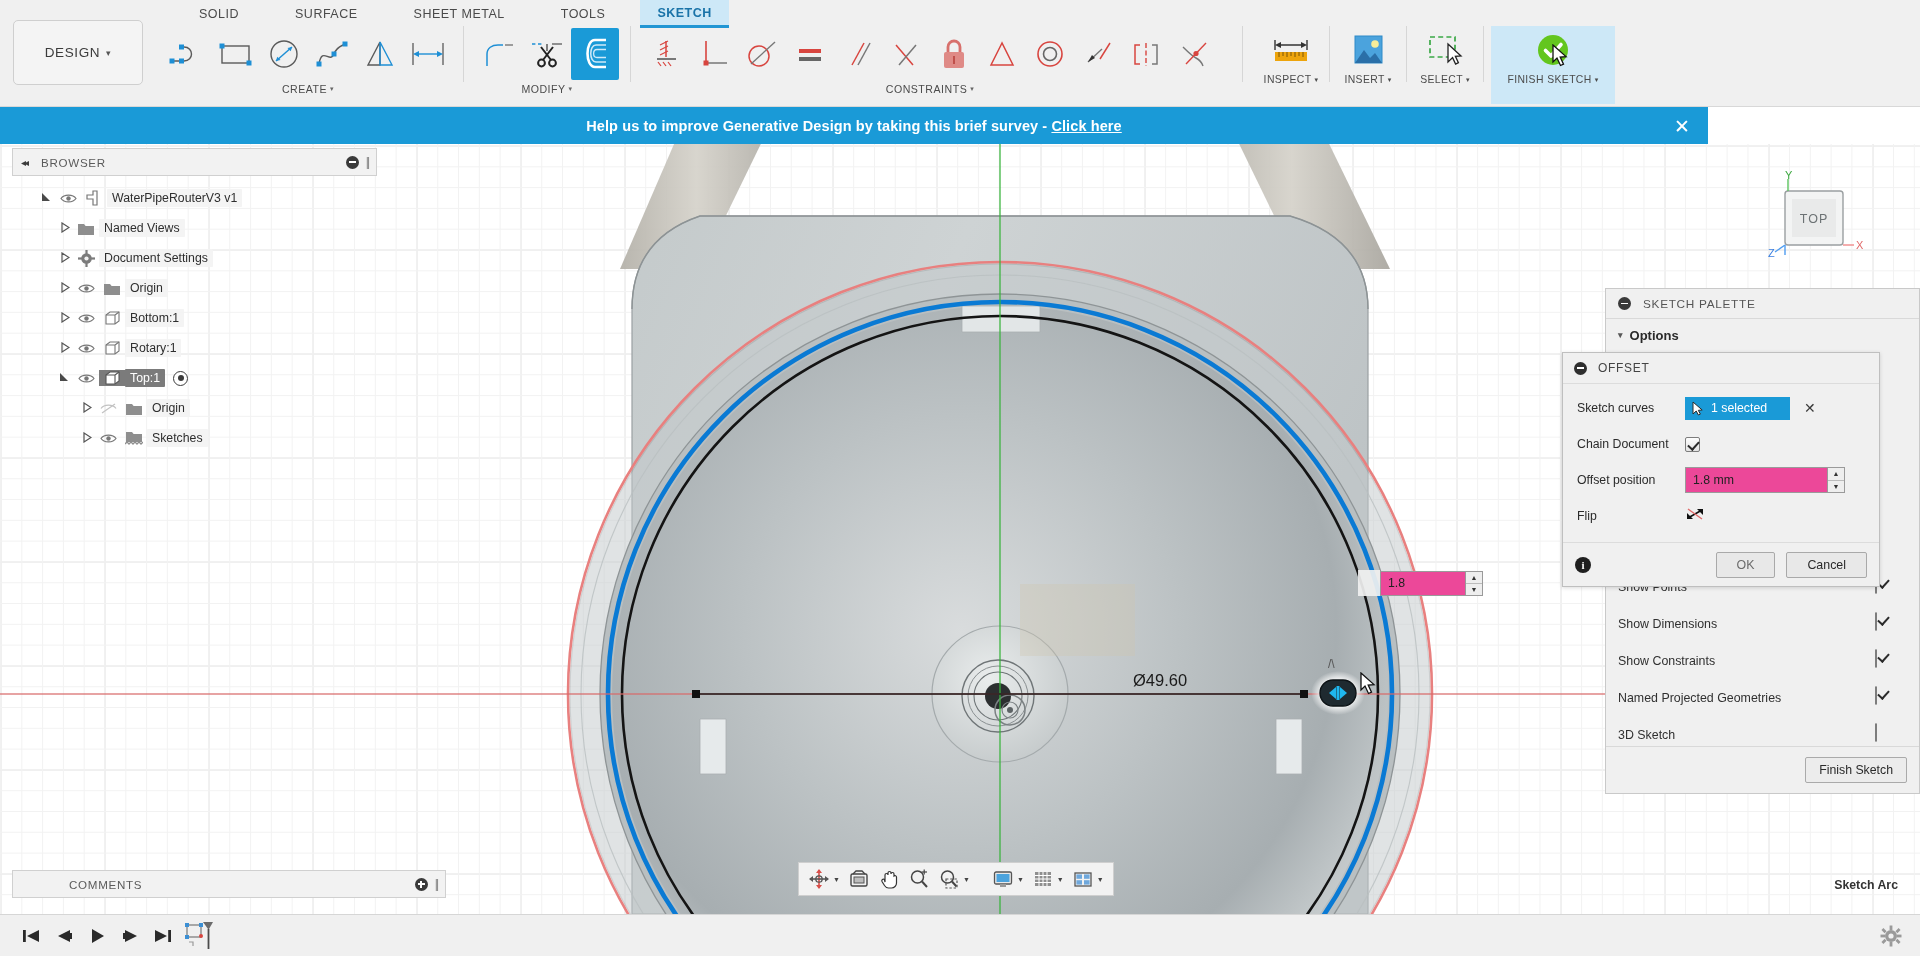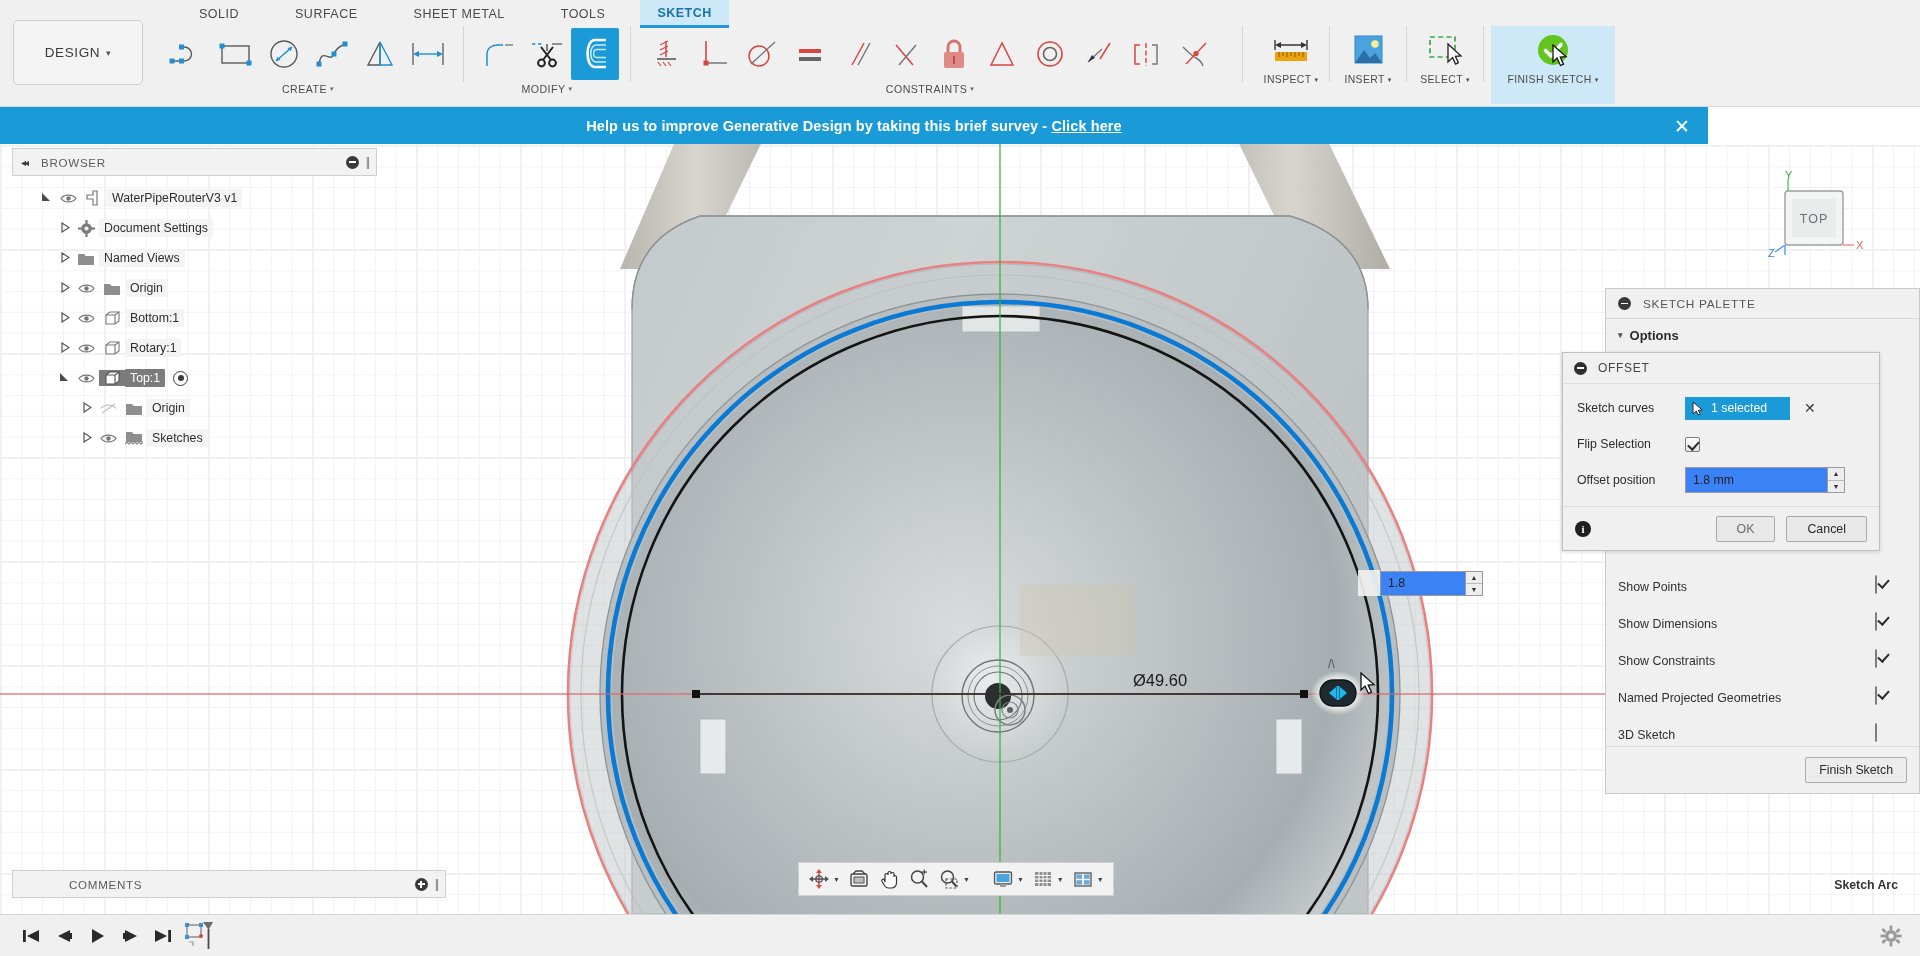--- a/index.html
+++ b/index.html
@@ -185,21 +185,21 @@
   .dlg-body { padding: 6px 0 8px 0; }
   .drow { display: flex; align-items: center; height: 36px; padding: 0 14px; }
   .drow .dlbl { font-size: 12.3px; color: #2b2b2b; width: 108px; }
   .sel-badge {
     background: #1a9ad7; color: #fff; font-size: 12.3px; padding: 4px 13px 4px 7px;
     display: flex; align-items: center; gap: 6px; cursor: pointer; min-width: 105px;
   }
   .xbtn { margin-left: 14px; font-size: 14px; color: #3a3a3a; cursor: pointer; font-weight: 500; }
   .spin-wrap { display: flex; align-items: stretch; width: 160px; height: 26px; }
   .spin-in {
-    flex: 1; background: #3b82f6; border: 1px solid #9a9a9a; border-right: none;
+    flex: 1; background: #ec4899; border: 1px solid #9a9a9a; border-right: none;
     font-size: 12.3px; color: #222; padding: 0 7px; display: flex; align-items: center;
     font-family: "Liberation Sans", sans-serif;
   }
   .spin-btns { width: 18px; border: 1px solid #9a9a9a; display: flex; flex-direction: column; background: #eee; }
   .spin-btns div {
     flex: 1; display: flex; align-items: center; justify-content: center;
     font-size: 7px; color: #333; cursor: pointer;
   }
   .spin-btns div:first-child { border-bottom: 1px solid #bbb; }
   .dlg-foot {
@@ -664,54 +664,54 @@
       <span class="lbl">WaterPipeRouterV3 v1</span>
     </div>
 
     <div class="trow" style="padding-left:44px">
       <span class="tri">
         <svg width="10" height="11" viewBox="0 0 10 11">
             <polygon points="2,1 9,5.5 2,10" fill="none" stroke="#555" stroke-width="1.2"></polygon>
           </svg>
       </span>
       <span class="ic">
+        <svg width="18" height="15" viewBox="0 0 18 15">
+            <path d="M1 3 h6 l1.6 2 h8.4 v9 h-16 z" fill="#8e8e8e"></path>
+          </svg>
+      </span>
+      <span class="lbl">Named Views</span>
+    </div>
+
+    <div class="trow" style="padding-left:44px">
+      <span class="tri">
+        <svg width="10" height="11" viewBox="0 0 10 11">
+            <polygon points="2,1 9,5.5 2,10" fill="none" stroke="#555" stroke-width="1.2"></polygon>
+          </svg>
+      </span>
+      <span class="ic">
         <svg width="17" height="17" viewBox="0 0 17 17">
             <circle cx="8.5" cy="8.5" r="5.3" fill="#7b7b7b"></circle>
             <circle cx="8.5" cy="8.5" r="2.1" fill="#f2f2f2"></circle>
         <g fill="#7b7b7b">
               <rect x="7.4" y="0" width="2.2" height="4"></rect>
               <rect x="7.4" y="13" width="2.2" height="4"></rect>
               <rect x="0" y="7.4" width="4" height="2.2"></rect>
               <rect x="13" y="7.4" width="4" height="2.2"></rect>
             </g>
           </svg>
       </span>
       <span class="lbl">Document Settings</span>
     </div>
 
     <div class="trow" style="padding-left:44px">
       <span class="tri">
         <svg width="10" height="11" viewBox="0 0 10 11">
             <polygon points="2,1 9,5.5 2,10" fill="none" stroke="#555" stroke-width="1.2"></polygon>
           </svg>
       </span>
-      <span class="ic">
-        <svg width="18" height="15" viewBox="0 0 18 15">
-            <path d="M1 3 h6 l1.6 2 h8.4 v9 h-16 z" fill="#8e8e8e"></path>
-          </svg>
-      </span>
-      <span class="lbl">Named Views</span>
-    </div>
-
-    <div class="trow" style="padding-left:44px">
-      <span class="tri">
-        <svg width="10" height="11" viewBox="0 0 10 11">
-            <polygon points="2,1 9,5.5 2,10" fill="none" stroke="#555" stroke-width="1.2"></polygon>
-          </svg>
-      </span>
       <span class="eye">
         <svg width="17" height="11" viewBox="0 0 17 11">
             <path d="M1 5.5 C4 1 13 1 16 5.5 C13 10 4 10 1 5.5Z" fill="none" stroke="#777" stroke-width="1.2"></path>
             <circle cx="8.5" cy="5.5" r="2.2" fill="#777"></circle>
           </svg>
       </span>
       <span class="ic">
         <svg width="18" height="15" viewBox="0 0 18 15">
             <path d="M1 3 h6 l1.6 2 h8.4 v9 h-16 z" fill="#8e8e8e"></path>
           </svg>
@@ -880,35 +880,46 @@
         <span class="sel-badge">
           <svg width="13" height="15" viewBox="0 0 13 15">
             <path d="M1 1 L1 13 L4.2 10 L6.4 14 L8.4 13.1 L6.3 9.3 L10.2 9 Z" fill="#fff" stroke="#2a2a2a" stroke-width="1"></path>
           </svg>
           <span>1 selected</span>
         </span>
         <span class="xbtn">✕</span>
       </div>
 
       <div class="drow">
-        <span class="dlbl">Flip Selection</span>
+        <span class="dlbl">Chain Document</span>
         <span class="chk on"></span>
       </div>
 
       <div class="drow">
         <span class="dlbl">Offset position</span>
         <span class="spin-wrap">
           <span class="spin-in">1.8 mm</span>
           <span class="spin-btns">
             <div>▲</div>
             <div>▼</div>
           </span>
         </span>
       </div>
 
+      <div class="drow">
+        <span class="dlbl">Flip</span>
+        <span style="cursor:pointer">
+          <svg width="20" height="18" viewBox="0 0 20 18">
+            <polygon points="2,14 8,14 2,8" fill="#111"></polygon>
+            <polygon points="18,4 12,4 18,10" fill="#111"></polygon>
+            <line x1="3" y1="13" x2="17" y2="5" stroke="#111" stroke-width="1.6"></line>
+            <line x1="3" y1="4" x2="17" y2="14" stroke="#e06a6a" stroke-width="1.4"></line>
+          </svg>
+        </span>
+      </div>
     </div>
     <div class="dlg-foot">
       <span class="info-i">i</span>
       <span class="btns">
         <span class="dbtn ok">OK</span>
         <span class="dbtn">Cancel</span>
       </span>
     </div>
   </div>
 

